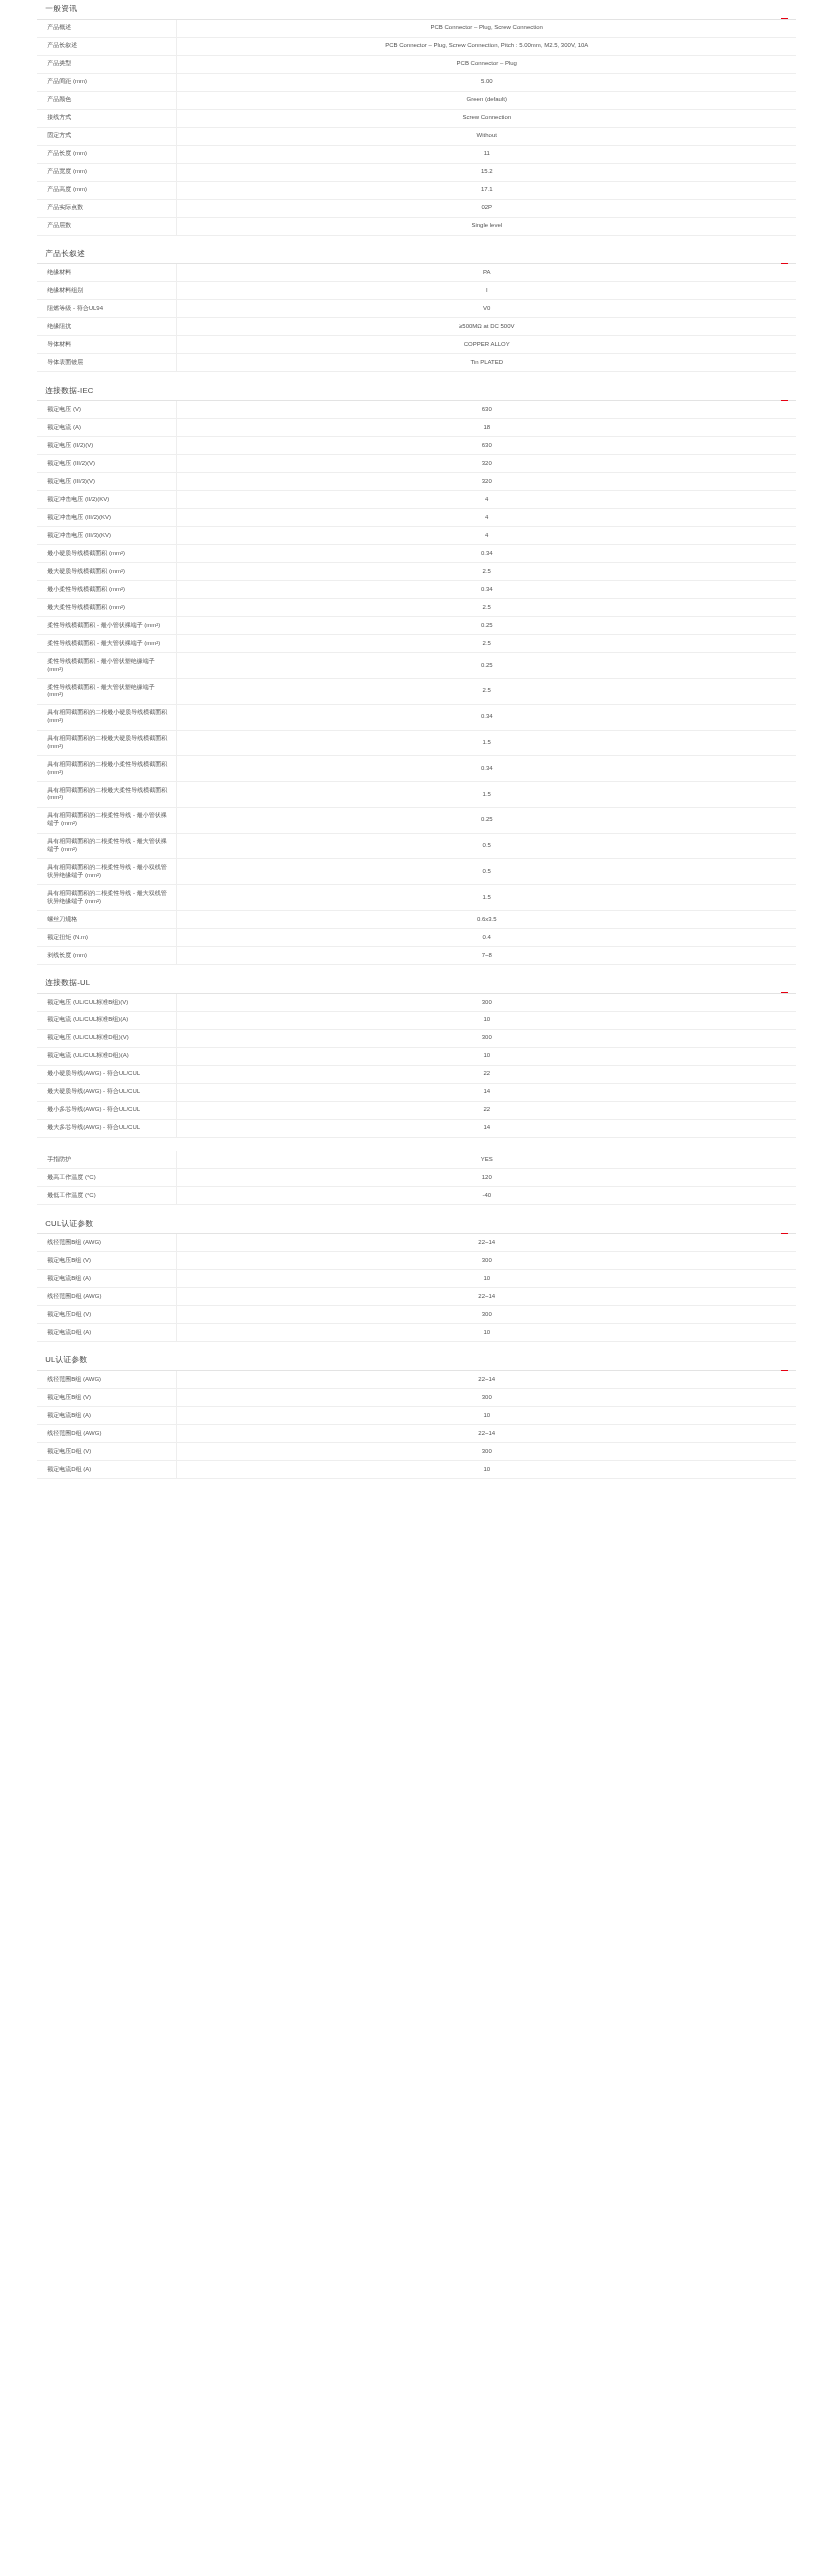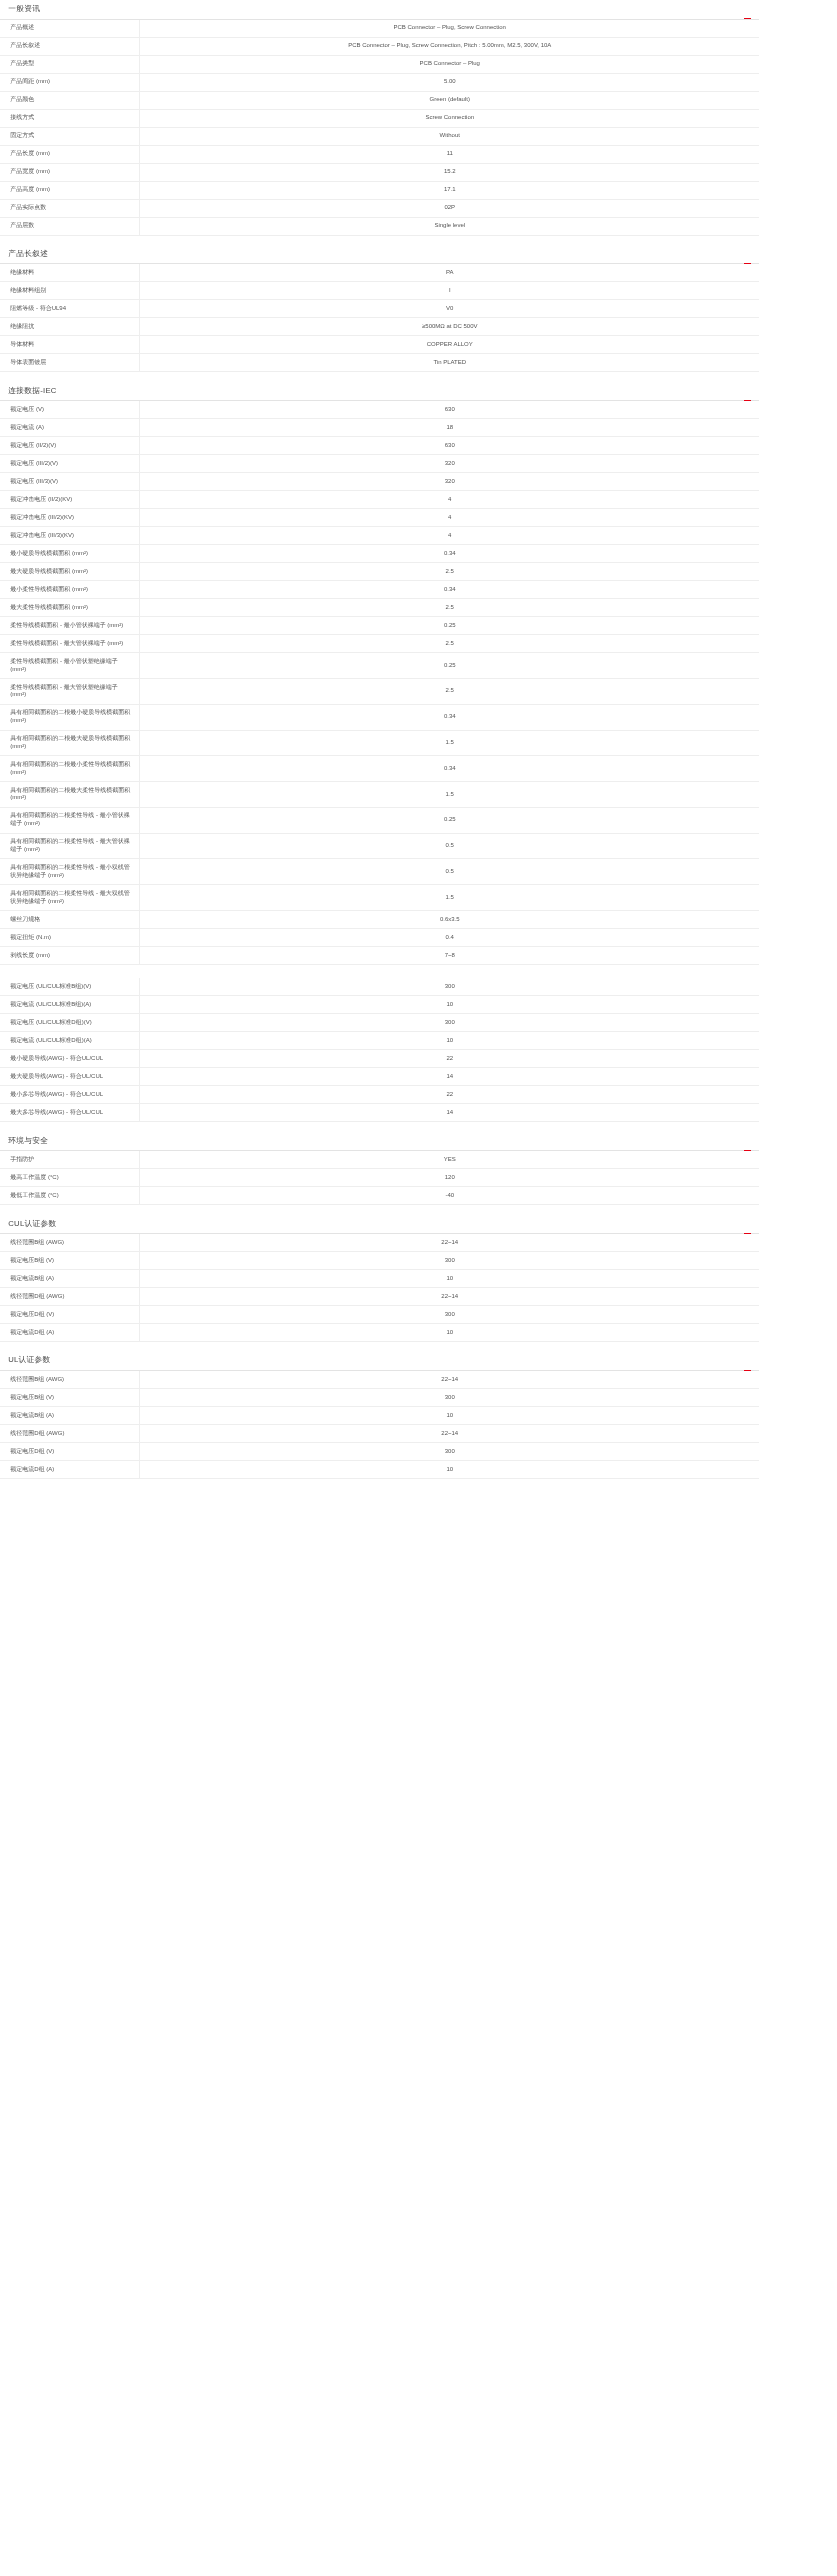--- a/index.html
+++ b/index.html
@@ -9,20 +9,21 @@
   }
   body {
     font-family: "Liberation Sans", sans-serif;
     color: #333333;
     width: 838px;
   }
   .page {
     width: 759px;
     padding: 0;
     box-sizing: border-box;
+    margin-left: 37px;
   }
   .section {
     margin: 0 0 13.4px 0;
   }
   .section-header {
     position: relative;
     padding: 0 8.2px 4.6px 8.2px;
     border-bottom: 0.5px solid #e3e3e3;
     margin-bottom: 0;
   }
@@ -268,20 +269,21 @@
               <td class="value">0.4</td>
             </tr>
             <tr>
               <td class="label">剥线长度 (mm)</td>
               <td class="value">7~8</td>
             </tr>
           </tbody>
         </table>
       </div>
       <div class="section">
+        <div class="section-header"><span class="section-title">连接数据-UL</span><span class="accent" style="background: rgb(230, 0, 18);"></span></div>
         <table class="spec">
           <tbody>
             <tr>
               <td class="label">额定电压 (UL/CUL标准B组)(V)</td>
               <td class="value">300</td>
             </tr>
             <tr>
               <td class="label">额定电流 (UL/CUL标准B组)(A)</td>
               <td class="value">10</td>
             </tr>
@@ -306,21 +308,20 @@
               <td class="value">22</td>
             </tr>
             <tr>
               <td class="label">最大多芯导线(AWG) - 符合UL/CUL</td>
               <td class="value">14</td>
             </tr>
           </tbody>
         </table>
       </div>
       <div class="section">
-        <div class="section-header"><span class="section-title">环境与安全</span><span class="accent" style="background: rgb(230, 0, 18);"></span></div>
         <table class="spec">
           <tbody>
             <tr>
               <td class="label">手指防护</td>
               <td class="value">YES</td>
             </tr>
             <tr>
               <td class="label">最高工作温度 (°C)</td>
               <td class="value">120</td>
             </tr>

